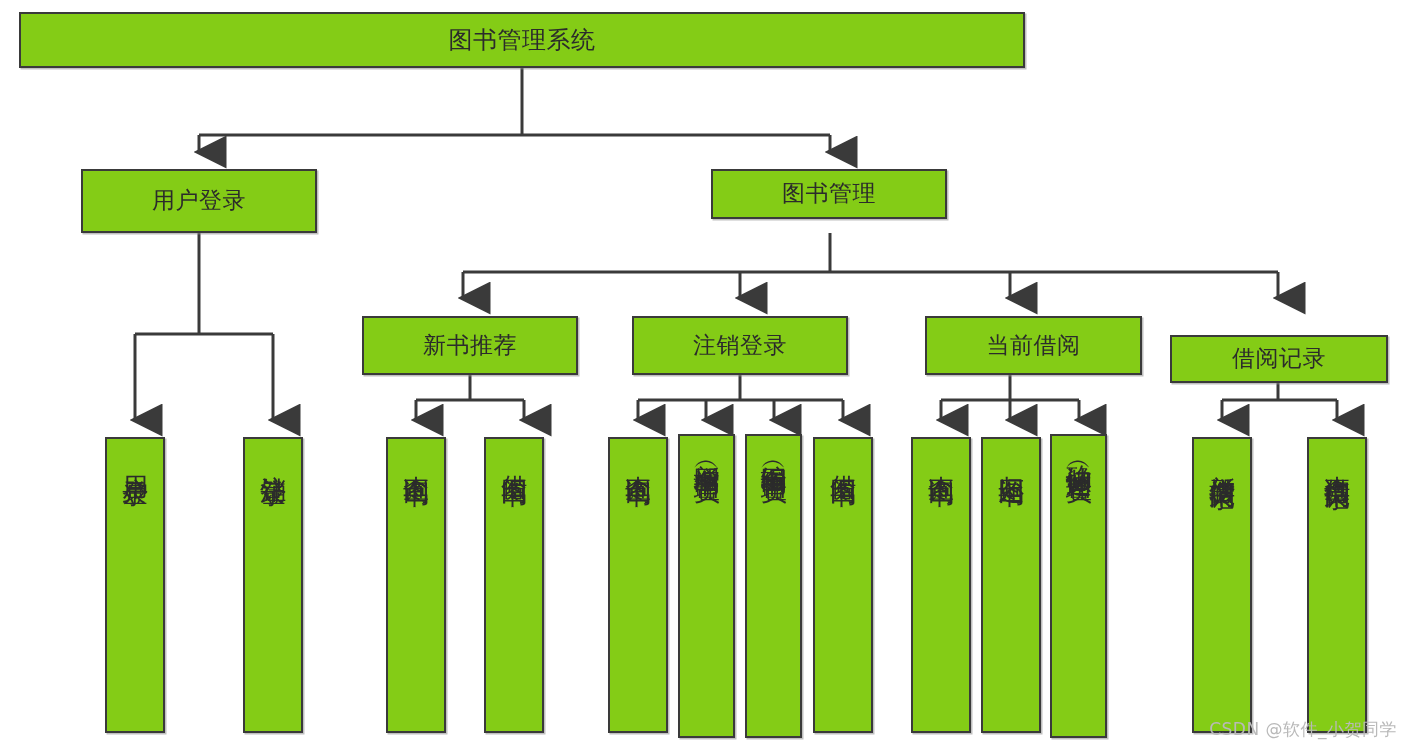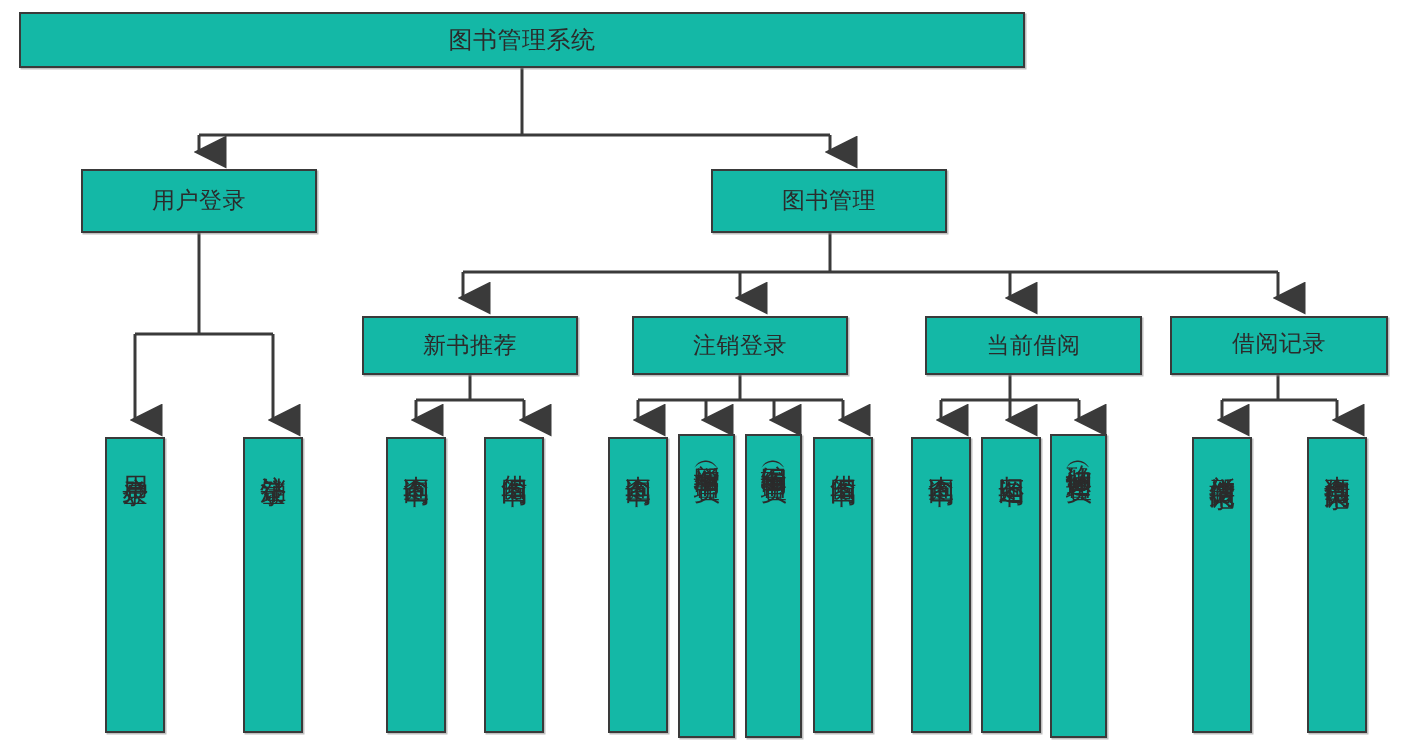--- a/index.html
+++ b/index.html
@@ -22,21 +22,21 @@
     position: absolute;
     left: 0;
     top: 0;
     width: 1405px;
     height: 747px;
     pointer-events: none;
   }
   .node {
     position: absolute;
     box-sizing: border-box;
-    background: #14b8a6;
+    background: #84cc16;
     border: 2px solid #3a3a3a;
     box-shadow: 1.5px 1.5px 0 rgba(140,140,140,0.55);
     display: flex;
     align-items: center;
     justify-content: center;
     color: #2b2b2b;
   }
   .node .label {
     display: block;
     text-align: center;
@@ -130,37 +130,37 @@
   </svg>
 
   <div class="node horiz root" style="left:19px; top:12px; width:1006px; height:56px;">
     <span class="label">图书管理系统</span>
   </div>
 
   <div class="node horiz" style="left:81px; top:169px; width:236px; height:64px;">
     <span class="label">用户登录</span>
   </div>
 
-  <div class="node horiz" style="left:711px; top:169px; width:236px; height:64px;">
+  <div class="node horiz" style="left:711px; top:169px; width:236px; height:50px;">
     <span class="label">图书管理</span>
   </div>
 
   <div class="node horiz" style="left:362px; top:316px; width:216px; height:59px;">
     <span class="label">新书推荐</span>
   </div>
 
   <div class="node horiz" style="left:632px; top:316px; width:216px; height:59px;">
     <span class="label">注销登录</span>
   </div>
 
   <div class="node horiz" style="left:901px; top:316px; width:217px; height:59px;margin-left:24px;">
     <span class="label">当前借阅</span>
   </div>
 
-  <div class="node horiz" style="left:1170px; top:316px; width:218px; height:59px;font-family:Liberation Mono, monospace;">
+  <div class="node horiz" style="left:1170px; top:335px; width:218px; height:48px;">
     <span class="label">借阅记录</span>
   </div>
 
   <div class="node vert" style="left:105px; top:437px; width:60px; height:296px;">
     <span class="label">用户登录</span>
   </div>
 
   <div class="node vert" style="left:243px; top:437px; width:60px; height:296px;">
     <span class="label">注销登录</span>
   </div>
@@ -202,14 +202,15 @@
   </div>
 
   <div class="node vert" style="left:1192px; top:437px; width:60px; height:296px;">
     <span class="label">新增借阅记录</span>
   </div>
 
   <div class="node vert" style="left:1307px; top:437px; width:60px; height:296px;">
     <span class="label">查询借阅记录</span>
   </div>
 
+  <div class="watermark">CSDN @软件_小贺同学</div>
 
 </div>
 
 </body></html>

